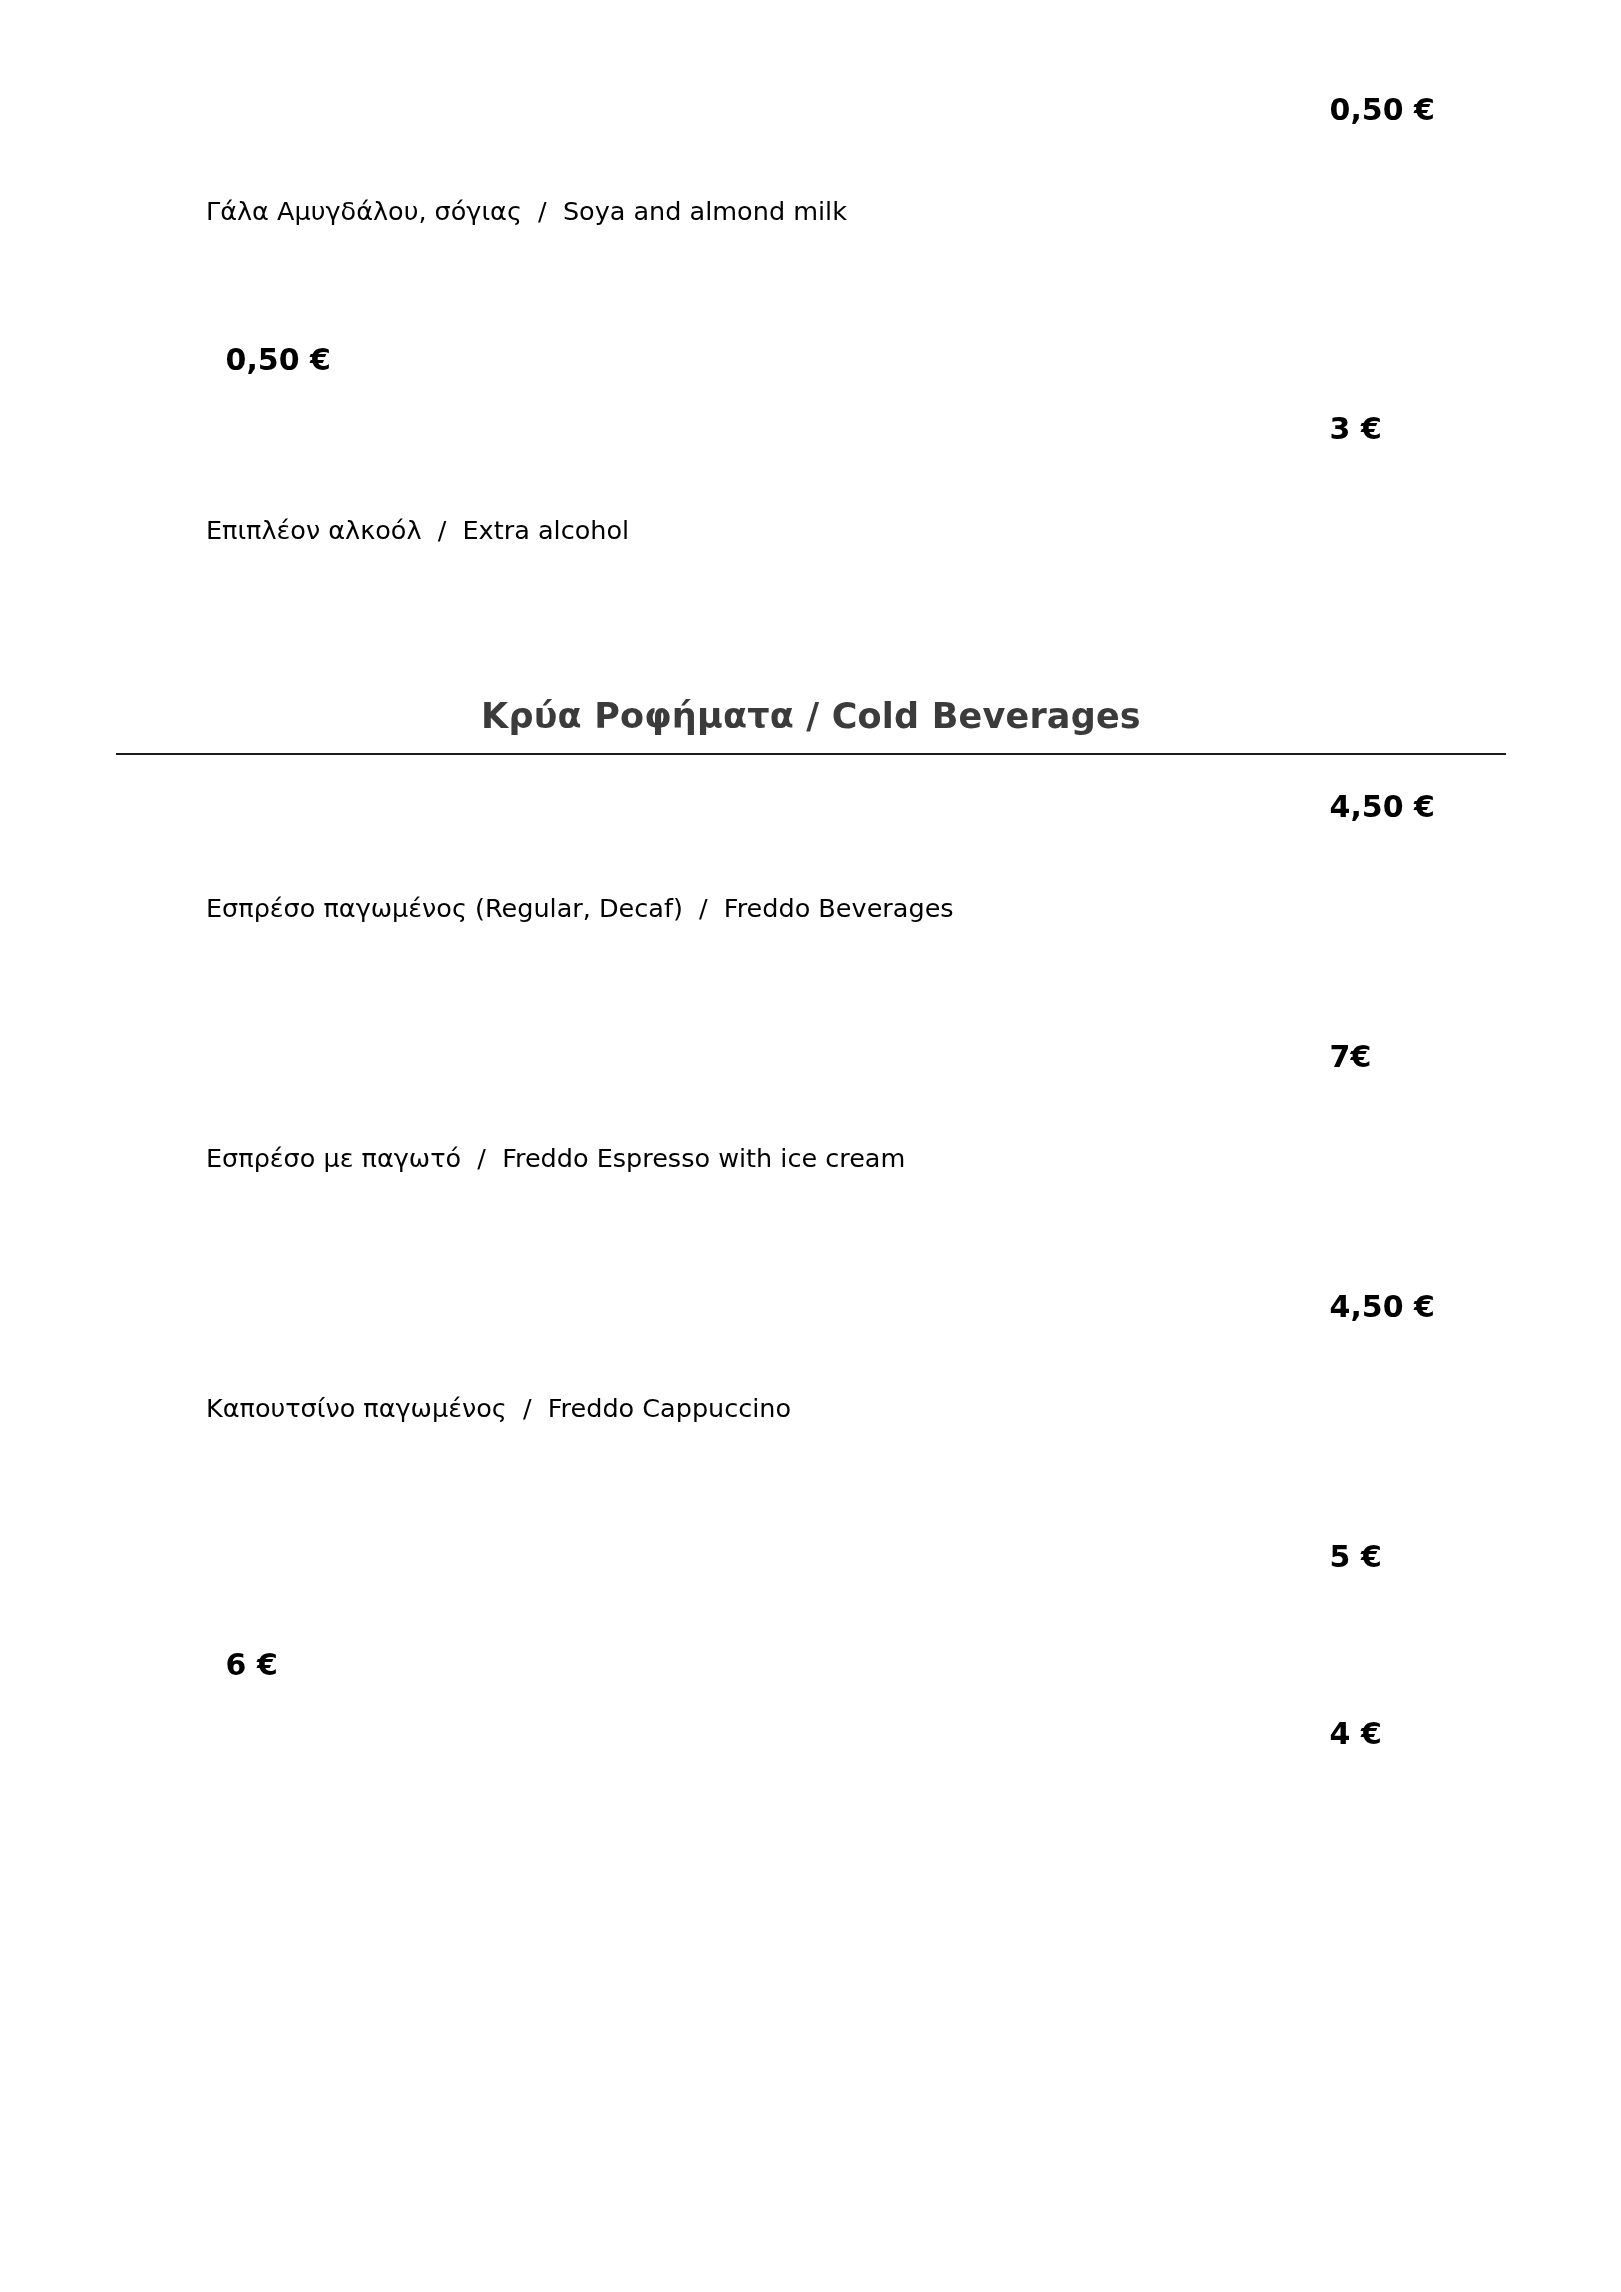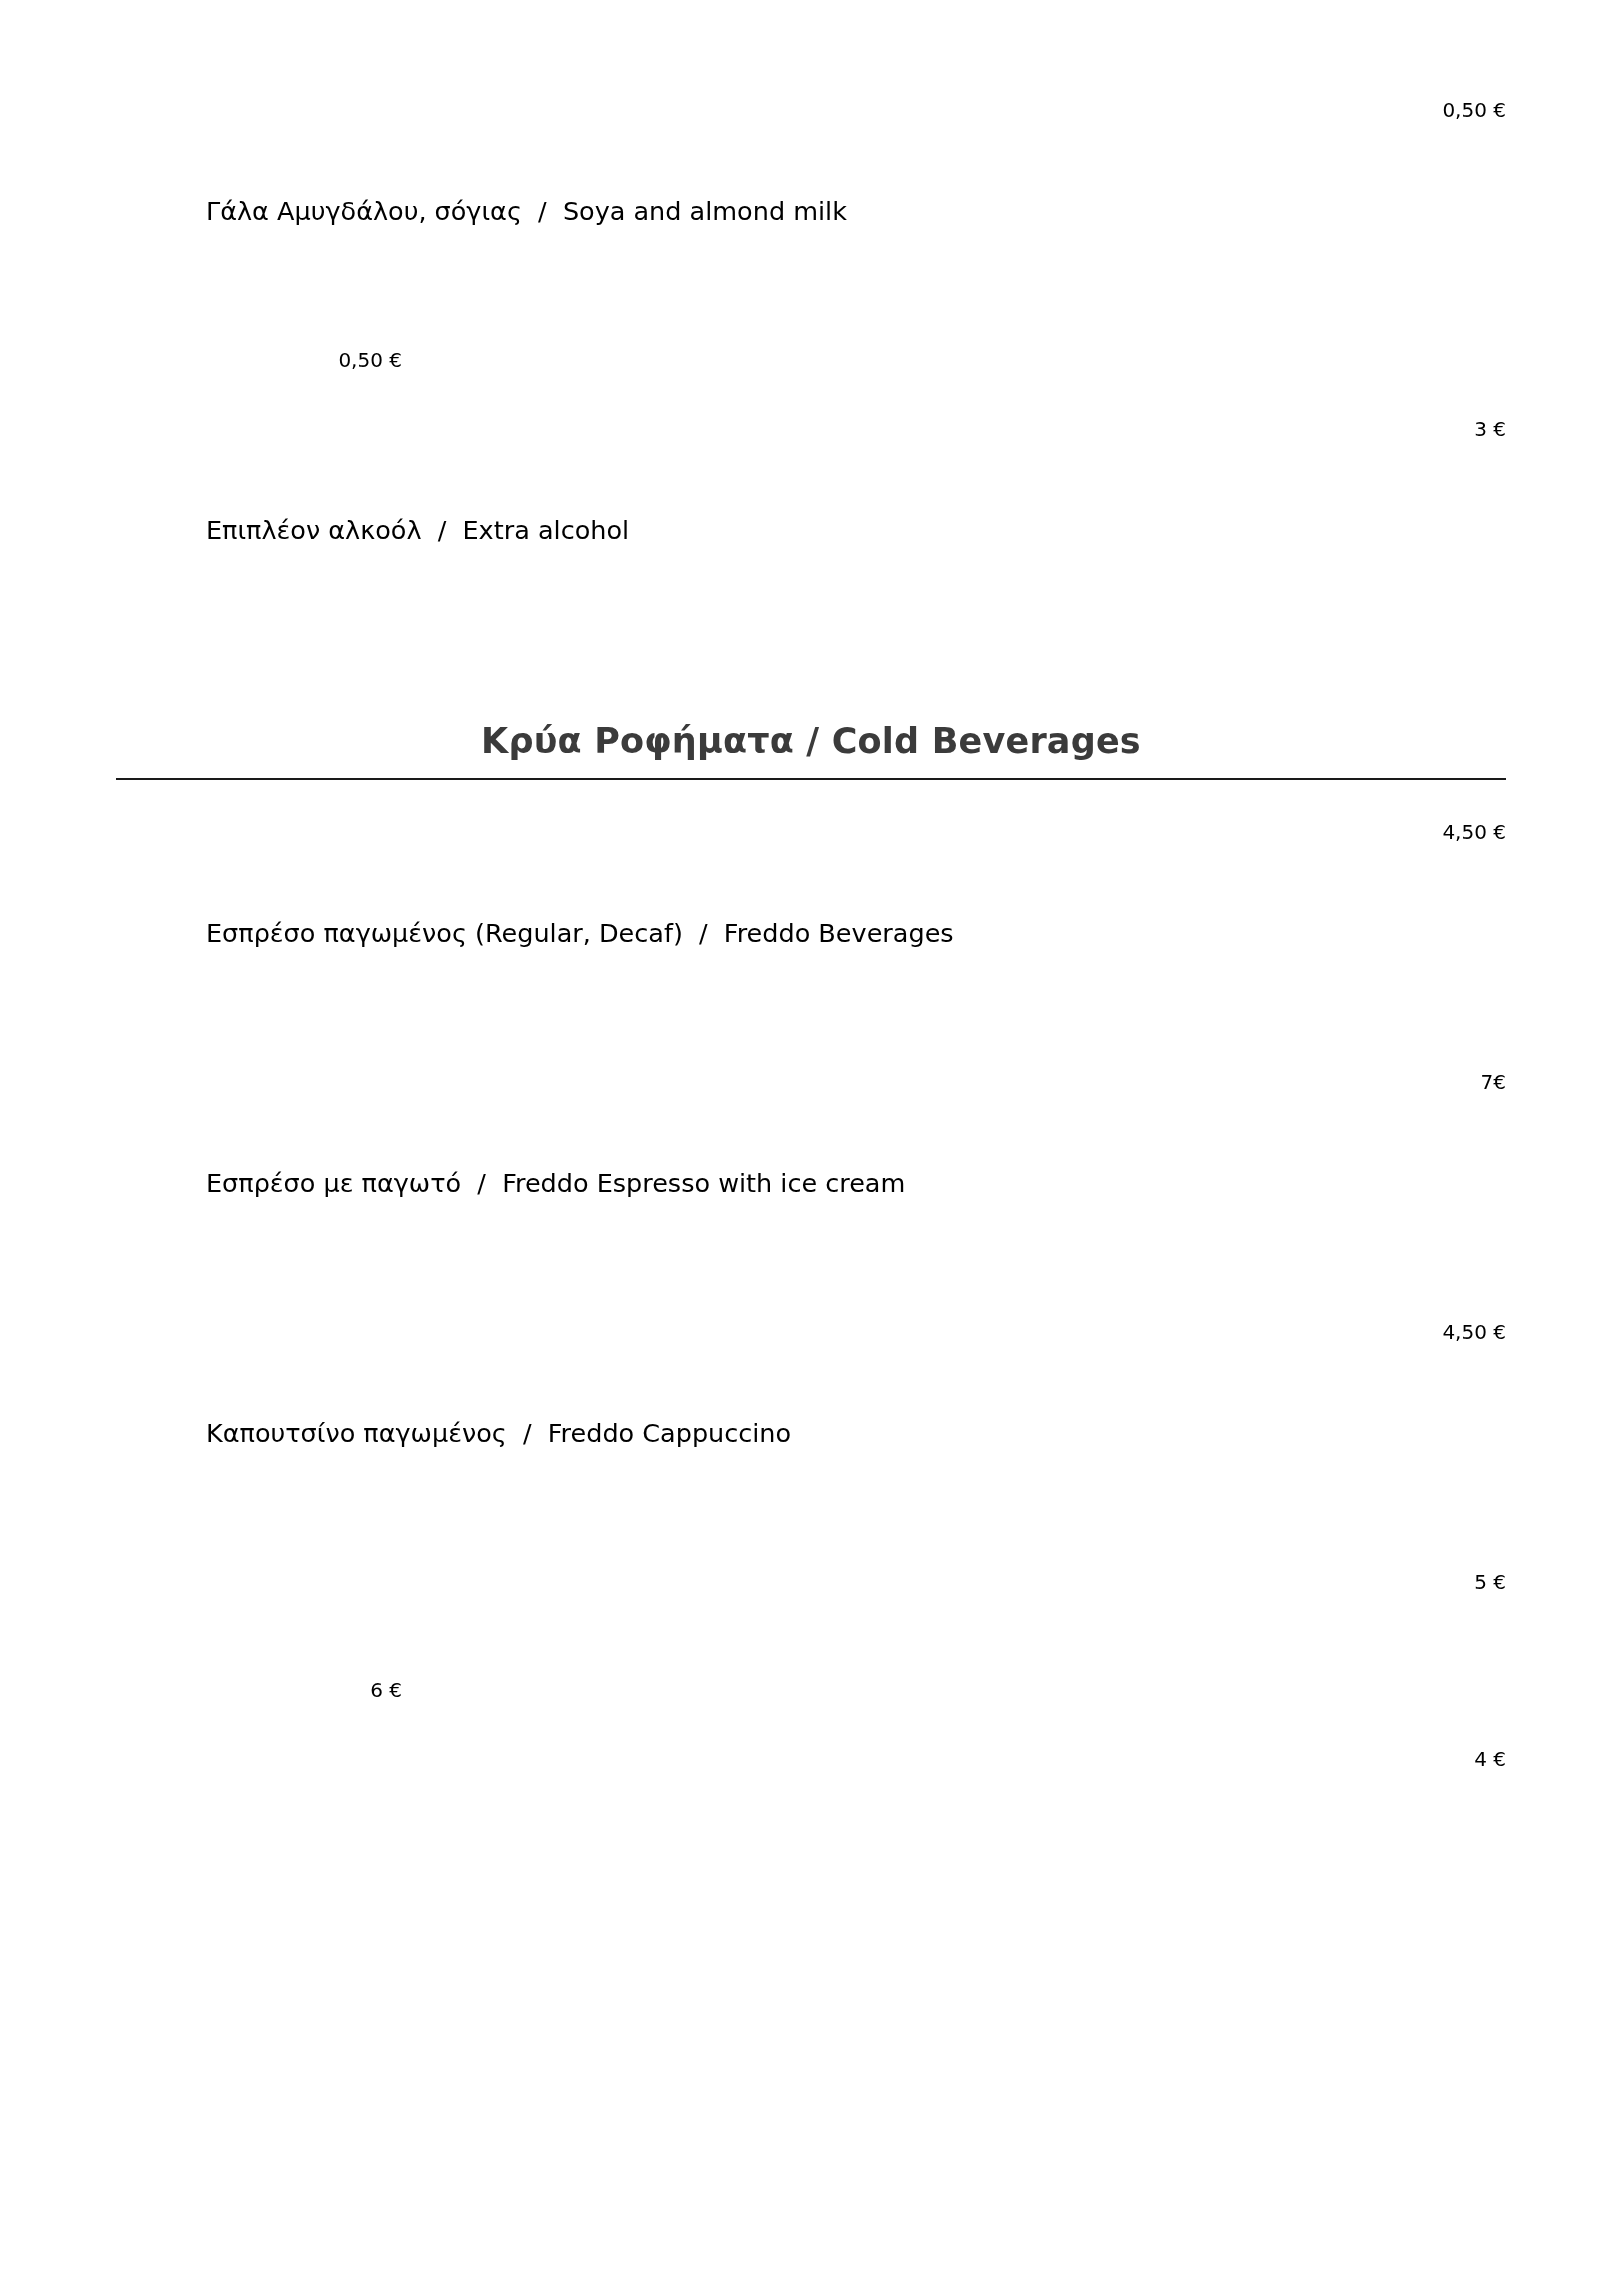--- a/index.html
+++ b/index.html
@@ -44,36 +44,35 @@
     color: #000000;
     white-space: pre-wrap;
   }
   .row .desc .line {
     display: block;
     margin-top: 21px;
   }
   .row .price {
     flex: 0 0 auto;
     width: 196px;
-    text-align: right;
-    font-size: 20px;
+    font-size: 30px;
     line-height: 40px;
-    font-weight: normal;
+    font-weight: bold;
     color: #000000;
     padding-left: 19.6px;
     box-sizing: border-box;
   }
 
   
   .row.single { margin-bottom: 29px; }
   .row.multi  { margin-bottom: 28px; }
 
   
   .section-head {
-    margin-top: 89px;
+    margin-top: 64px;
   }
   .section-title {
     text-align: center;
     font-size: 35px;
     line-height: 45px;
     font-weight: bold;
     color: #3b3b3b;
     letter-spacing: 0.2px;
   }
   .rule {

